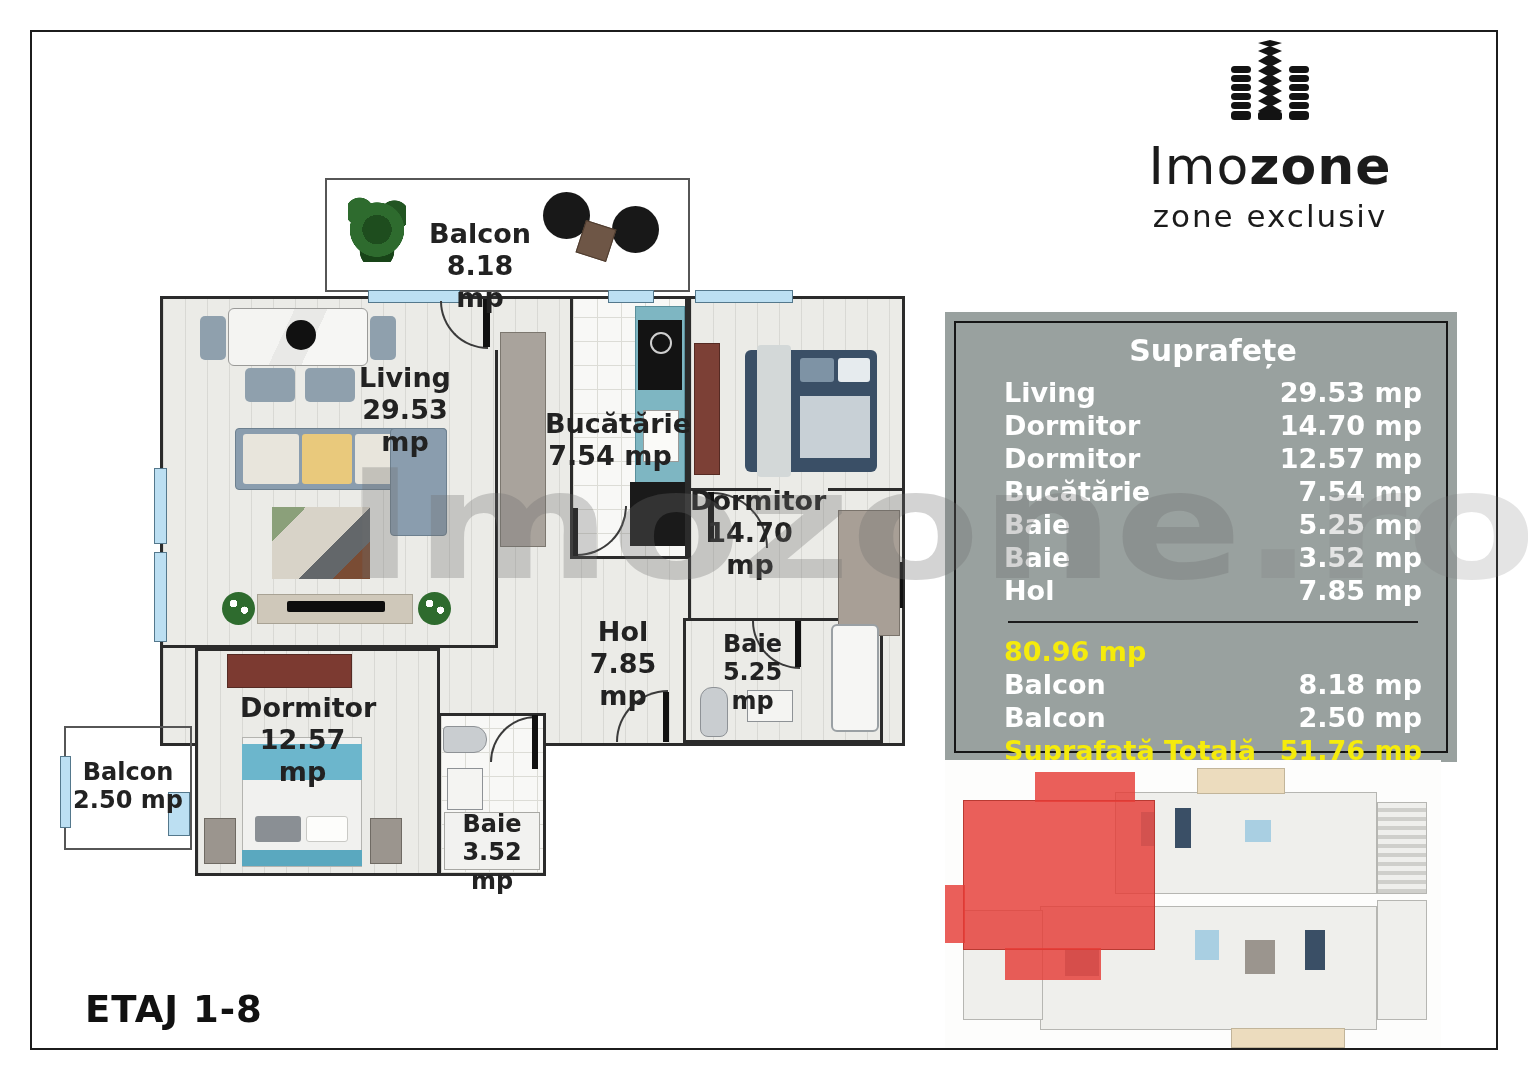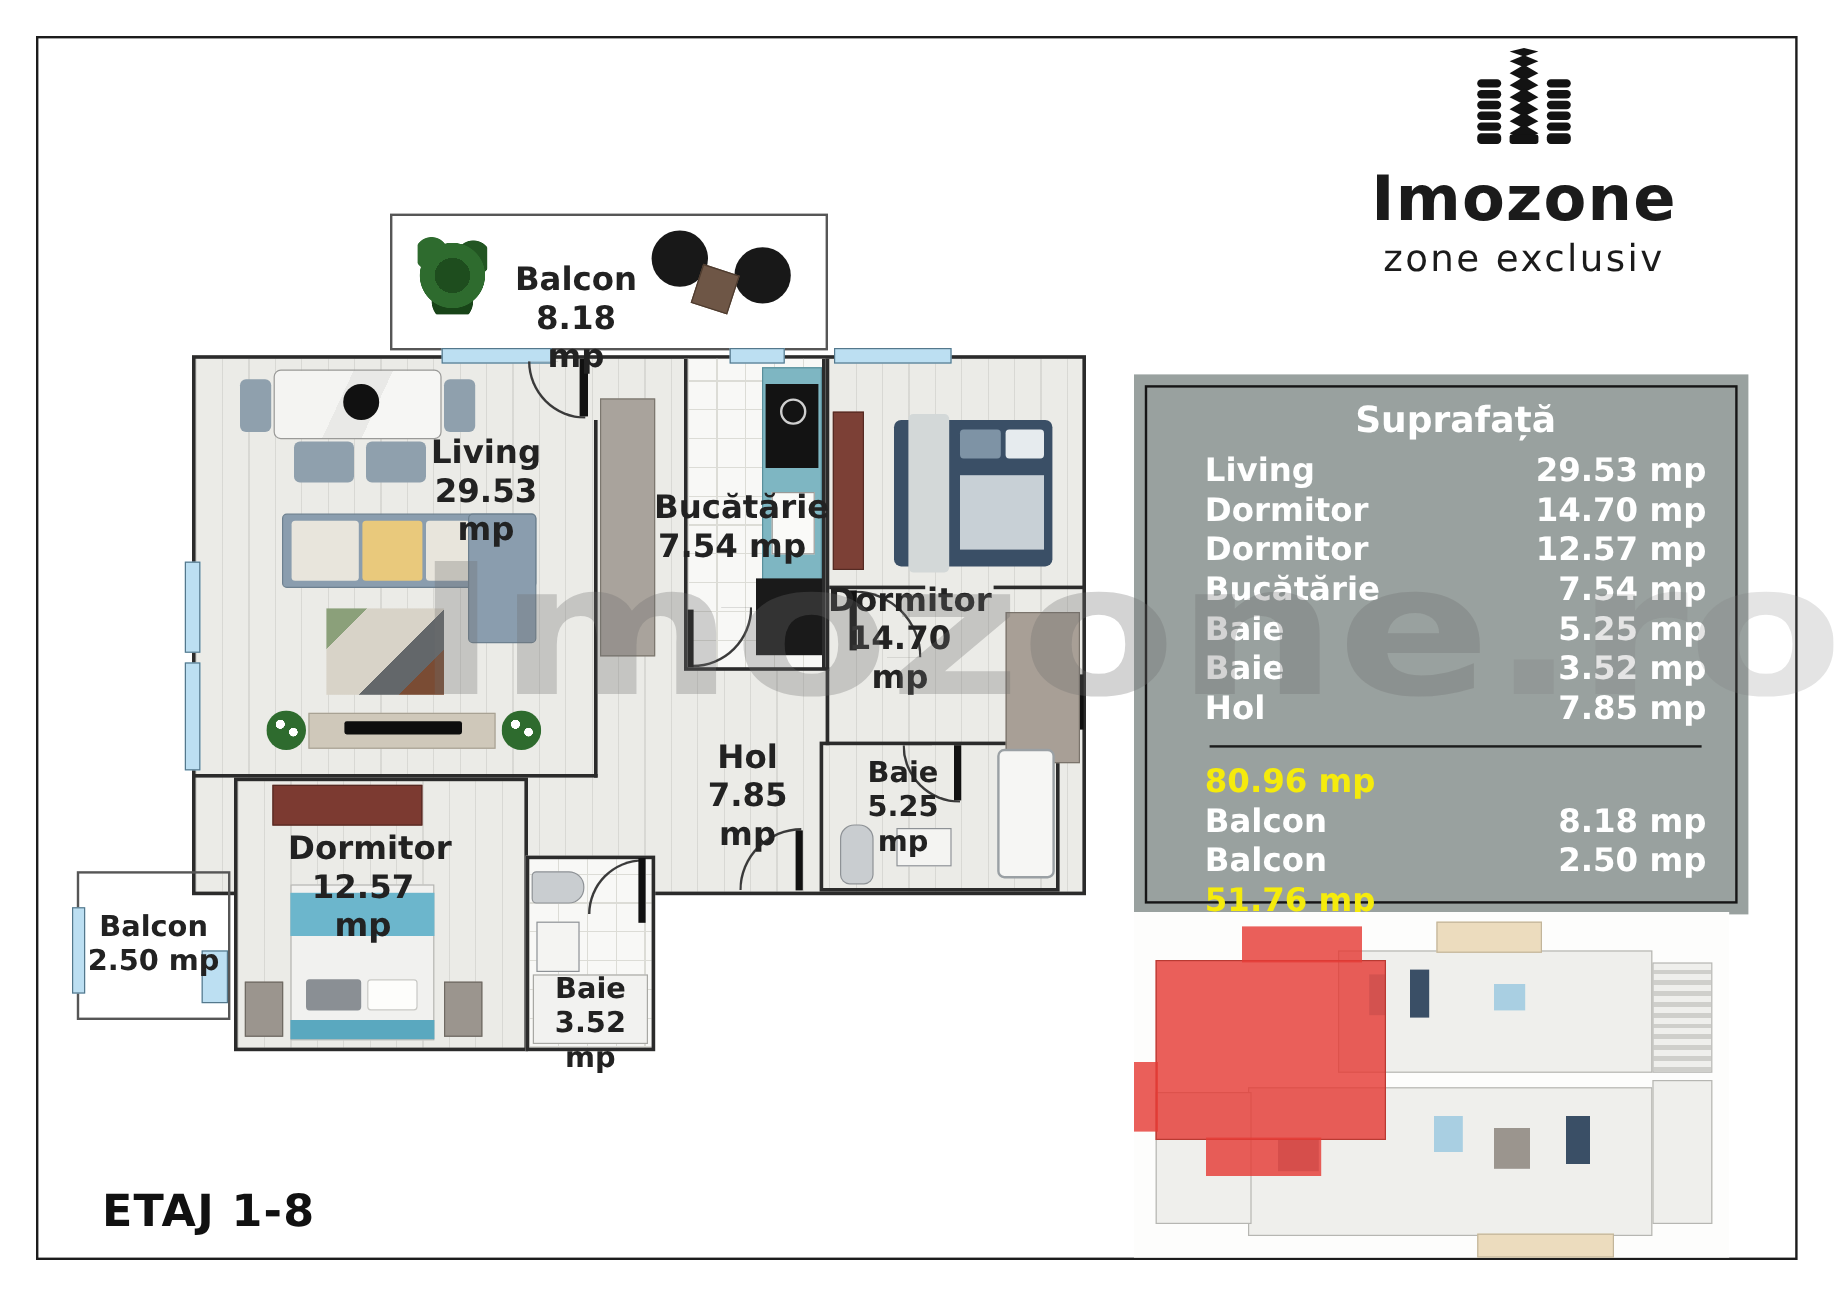--- a/index.html
+++ b/index.html
@@ -23,21 +23,21 @@
   .arc.tl { border-right:none; border-bottom:none; border-top-left-radius:100%; }
   .arc.tr { border-left:none; border-bottom:none; border-top-right-radius:100%; }
   .leaf { position:absolute; background:#111; }
   .room-label { position:absolute; text-align:center; color:#222; font-weight:bold; line-height:1.18; z-index:30; }
   .room-label span { display:block; }
   .furn { position:absolute; }
 
   
   .logo-box { position:absolute; left:1060px; top:40px; width:420px; text-align:center; }
   .logo-word { font-size:52px; color:#1b1b1b; letter-spacing:1px; }
-  .logo-word .w1 { font-weight:700; }
+  .logo-word .w1 { font-weight:400; }
   .logo-word .w2 { font-weight:900; }
   .logo-tag { font-size:31px; color:#1b1b1b; font-weight:400; letter-spacing:2px; margin-top:2px; }
   .banner { position:absolute; left:933px; top:227px; width:548px; height:63px; background:#99a19f;
             color:#fff; font-weight:bold; font-size:39px; letter-spacing:1px;
             display:flex; align-items:center; justify-content:center; }
   .panel { position:absolute; left:945px; top:312px; width:512px; height:450px; background:#99a19f; }
   .panel-inner { position:absolute; left:9px; top:9px; right:9px; bottom:9px; border:2px solid #161616;
                  padding:10px 24px 0 48px; }
   .panel-head { text-align:center; color:#fff; font-weight:bold; font-size:30px; margin-bottom:8px; }
   .prow { display:flex; justify-content:space-between; color:#fff; font-weight:bold; font-size:27px; line-height:33px; }
@@ -239,21 +239,21 @@
         </g>
       </g>
     </svg>
     <div class="logo-word"><span class="w1">Imo</span><span class="w2">zone</span></div>
     <div class="logo-tag">zone exclusiv</div>
   </div>
 
 
   <div class="panel">
     <div class="panel-inner">
-      <div class="panel-head">Suprafață</div>
+      <div class="panel-head">Suprafețe</div>
       <div class="prow">
           <span>Living</span>
           <span class="pval">29.53 mp</span>
         </div>
       <div class="prow">
           <span>Dormitor</span>
           <span class="pval">14.70 mp</span>
         </div>
       <div class="prow">
           <span>Dormitor</span>
@@ -281,20 +281,21 @@
         </div>
       <div class="prow">
           <span>Balcon</span>
           <span class="pval">8.18 mp</span>
         </div>
       <div class="prow">
           <span>Balcon</span>
           <span class="pval">2.50 mp</span>
         </div>
       <div class="prow yellow">
+          <span>Suprafață Totală</span>
           <span class="pval">51.76 mp</span>
         </div>
     </div>
   </div>
 
   <div class="mini">
     <div class="blk" style="left:170px; top:32px; width:262px; height:102px;"></div>
     <div class="blk" style="left:95px; top:146px; width:337px; height:124px;"></div>
     <div class="blk" style="left:18px; top:150px; width:80px; height:110px;"></div>
     <div class="stairs" style="left:432px; top:42px; width:50px; height:92px;"></div>

